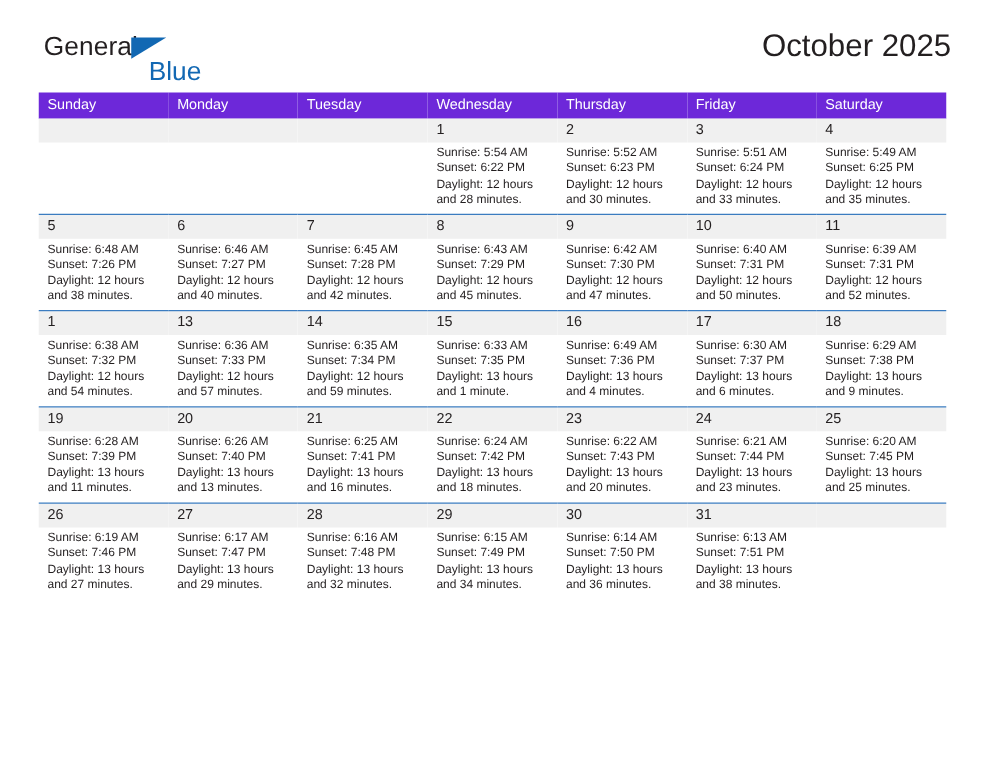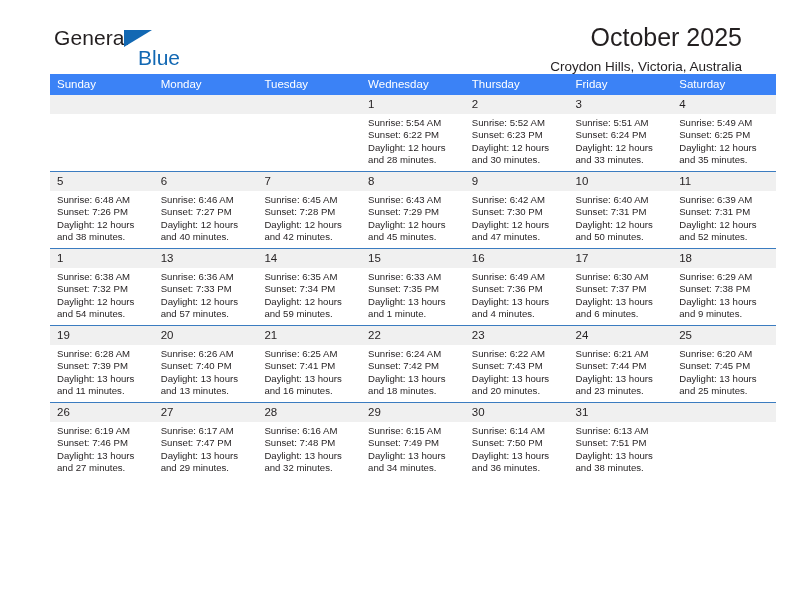--- a/index.html
+++ b/index.html
@@ -12,21 +12,21 @@
     background: #ffffff;
     font-family: "Liberation Sans", sans-serif;
     color: #231f20;
     overflow: hidden;
   }
   .page {
     position: relative;
     width: 792px;
     height: 612px;
     box-sizing: border-box;
-    padding: 0 50px;
+    padding: 0 31px;
   }
 
   
   .top {
     position: relative;
     height: 74px;
   }
   .brand {
     position: absolute;
     left: 4px;
@@ -84,21 +84,21 @@
     white-space: nowrap;
   }
 
   
   .calendar {
     width: 726px;
     border-collapse: collapse;
     table-layout: fixed;
   }
   .calendar th {
-    background: #3b82f6;
+    background: #6d28d9;
     color: #ffffff;
     font-weight: normal;
     font-size: 11.5px;
     text-align: left;
     padding: 4px 0 4px 7px;
     height: 13px;
     line-height: 13px;
   }
   .calendar td {
     vertical-align: top;
@@ -138,21 +138,20 @@
 <div class="page">
 
   <div class="top">
     <div class="brand">
       <span class="brand-general">General</span>
       <span class="brand-tri"></span>
       <span class="brand-blue">Blue</span>
     </div>
     <div class="title-block">
       <div class="cal-title">October 2025</div>
-      <div class="cal-subtitle">Croydon Hills, Victoria, Australia</div>
     </div>
   </div>
 
   <table class="calendar">
     <thead>
       <tr>
         <th>Sunday</th>
         <th>Monday</th>
         <th>Tuesday</th>
         <th>Wednesday</th>

